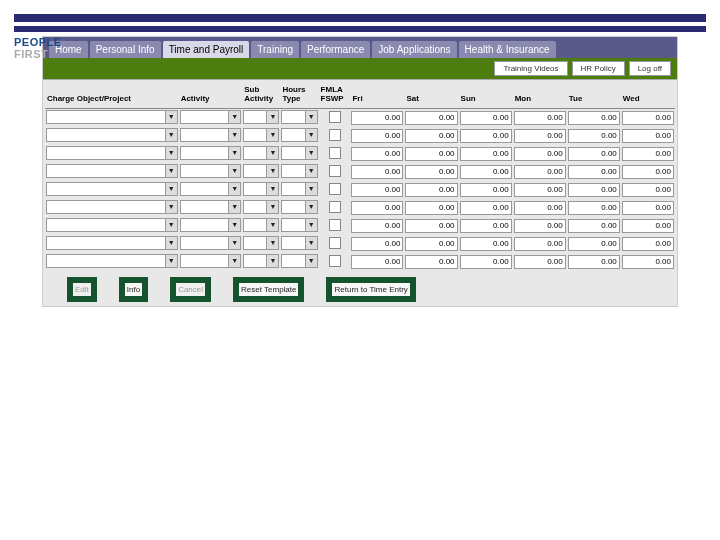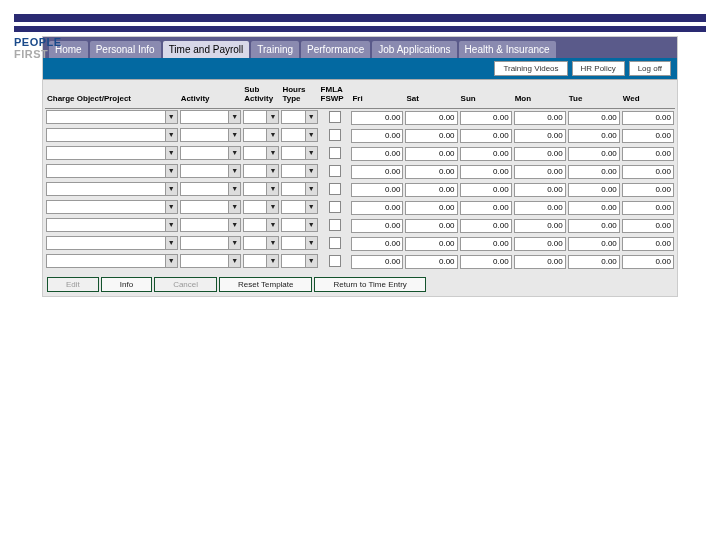--- a/index.html
+++ b/index.html
@@ -50,21 +50,21 @@
   .tab {
     background: #8a8ab0;
     color: #fff;
     padding: 3px 6px;
     font-size: 10px;
     border-radius: 2px 2px 0 0;
     white-space: nowrap;
   }
   .tab.active { background: #d8d8e8; color: #000; }
   .ss-subbar {
-    background: #0369a1;
+    background: #4d7c0f;
     height: 22px;
     border-bottom: 1px solid #aaa;
     display: flex;
     justify-content: flex-end;
     align-items: center;
     padding-right: 6px;
     gap: 4px;
   }
   .subbtn {
     background: #fff;
@@ -137,24 +137,25 @@
     line-height: 12px;
   }
   .bottom-buttons {
     display: flex;
     gap: 2px;
     padding: 4px 4px;
     background: #e8e8e8;
   }
   .bbtn {
     background: #f8f8f8;
-    border: 1px solid #14532d;
+    border: 6px solid #14532d;
     font-size: 8px;
-    padding: 2px 18px;
+    padding: 2px 2px;
     color: #222;
+    margin-left: 20px;
   }
   .bbtn.disabled { color: #999; background: #f0f0f0; }
   .col-charge { width: 21%; }
   .col-activity { width: 10%; }
   .col-sub { width: 6%; margin-top: 28px; }
   .col-hours { width: 6%; }
   .col-fmla { width: 5%; text-align: center; }
   .col-day { width: 8.5%; }
 </style>
 </head>

